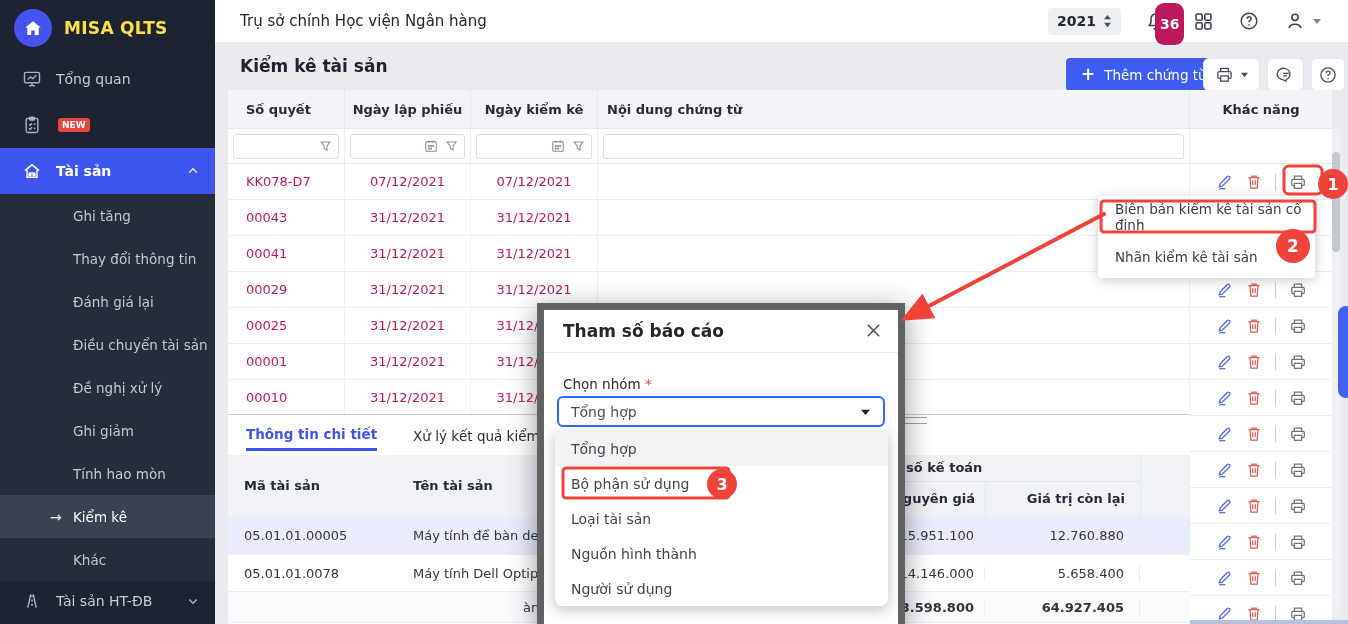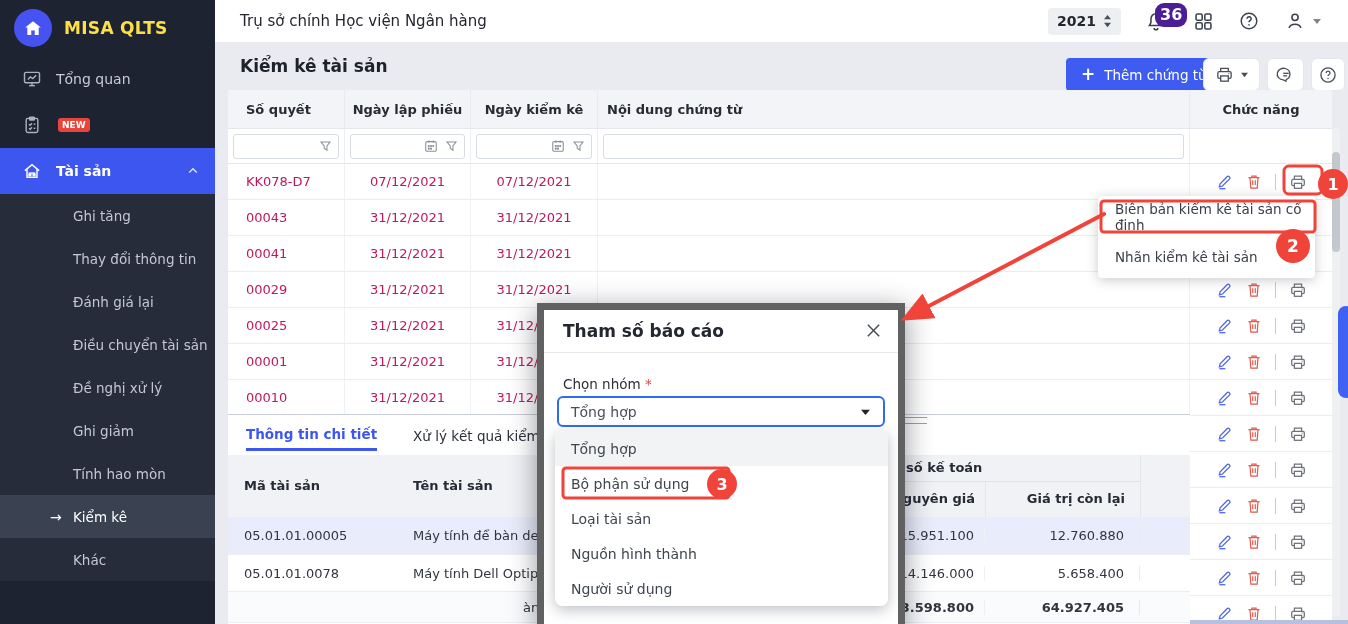--- a/index.html
+++ b/index.html
@@ -25,22 +25,22 @@
 
   
   .topbar{position:absolute;left:215px;top:0;width:1133px;height:42px;background:#fff;border-bottom:1px solid #e7e9ee;z-index:6;
           display:flex;align-items:center;}
   .tb-title{margin-left:25px;font-size:15px;color:#23262e;}
   .tb-right{margin-left:auto;display:flex;align-items:center;gap:24px;padding-right:26px;}
   .year-pill{display:flex;align-items:center;gap:7px;background:#edeff3;border-radius:4px;height:27px;padding:0 9px;cursor:pointer;}
   .year-pill .yv{font-weight:bold;font-size:14px;color:#23262e;}
   .tb-ic{color:#3c424d;cursor:pointer;}
   .bell-wrap{position:relative;margin-right:2px;}
-  .bell-badge{position:absolute;top:-7px;left:10px;background:#4c1d95;color:#fff;font-size:16px;font-weight:bold;
-              border-radius:9px;padding:4px 5px;line-height:1;}
+  .bell-badge{position:absolute;top:-7px;left:10px;background:#be185d;color:#fff;font-size:14px;font-weight:bold;
+              border-radius:9px;padding:14px 5px;line-height:1;}
   .user-wrap{display:flex;align-items:center;gap:6px;}
 
   
   .content{position:absolute;left:215px;top:42px;width:1133px;height:582px;}
   .page-title{position:absolute;left:25px;top:14px;font-size:17px;font-weight:bold;color:#1e222b;}
   .btn-add{position:absolute;left:851px;top:16px;height:33px;background:#3e5bf2;color:#fff;border-radius:4px;
            display:flex;align-items:center;gap:9px;padding:0 15px;font-size:13.5px;cursor:pointer;}
   .btn-add .plus{font-size:17px;font-weight:bold;line-height:1;}
   .wbtn{position:absolute;top:16px;height:33px;background:#fff;border:1px solid #e4e7ec;border-radius:6px;
         display:flex;align-items:center;justify-content:center;gap:6px;color:#4a505b;cursor:pointer;box-sizing:border-box;}
@@ -227,20 +227,35 @@
           <span class="pre">→</span>
           <span>Kiểm kê</span>
         </div>
 
         <div class="sub-item">
           <span class="pre"></span>
           <span>Khác</span>
         </div>
       </div>
 
+    <div class="side-item" style="height:40px;">
+      <span class="s-ic">
+        <svg width="20" height="20" viewBox="0 0 24 24" fill="none" stroke="currentColor" stroke-width="1.7">
+            <line x1="7" y1="20" x2="10.5" y2="4"></line>
+            <line x1="17" y1="20" x2="13.5" y2="4"></line>
+            <line x1="12" y1="5" x2="12" y2="20" stroke-dasharray="2.6 2.6"></line>
+          </svg>
+      </span>
+      <span>Tài sản HT-ĐB</span>
+      <span class="chev" style="color:#aab1bf;">
+        <svg width="12" height="12" viewBox="0 0 16 16" fill="none" stroke="currentColor" stroke-width="2">
+            <polyline points="3 6 8 11 13 6"></polyline>
+          </svg>
+      </span>
+    </div>
   </div>
 
   <div class="topbar">
     <div class="tb-title">Trụ sở chính Học viện Ngân hàng</div>
     <div class="tb-right">
       <div class="year-pill">
         <span class="yv">2021</span>
         <svg width="9" height="14" viewBox="0 0 10 16">
             <polygon points="5 1 9 6 1 6" fill="#4a505b"></polygon>
             <polygon points="5 15 9 10 1 10" fill="#4a505b"></polygon>
@@ -313,21 +328,21 @@
           <circle cx="12" cy="16.3" r="0.9" fill="#4a505b" stroke="none"></circle>
         </svg>
     </div>
 
     <div class="table-card">
       <div class="thead">
         <div class="th c-so">Số quyết</div>
         <div class="th c-d1">Ngày lập phiếu</div>
         <div class="th c-d2">Ngày kiểm kê</div>
         <div class="th c-nd">Nội dung chứng từ</div>
-        <div class="th c-cn">Chức năng</div>
+        <div class="th c-cn">Khác năng</div>
       </div>
       <div class="tfilter">
         <div class="tf c-so">
           <div class="f-input">
             <svg width="13" height="13" viewBox="0 0 16 16" fill="none" stroke="#8a9099" stroke-width="1.3">
                 <path d="M2.5 2.5 h11 L9.8 7.3 v5.2 l-3.4 -2.3 V7.3 Z"></path>
               </svg>
           </div>
         </div>
         <div class="tf c-d1">

